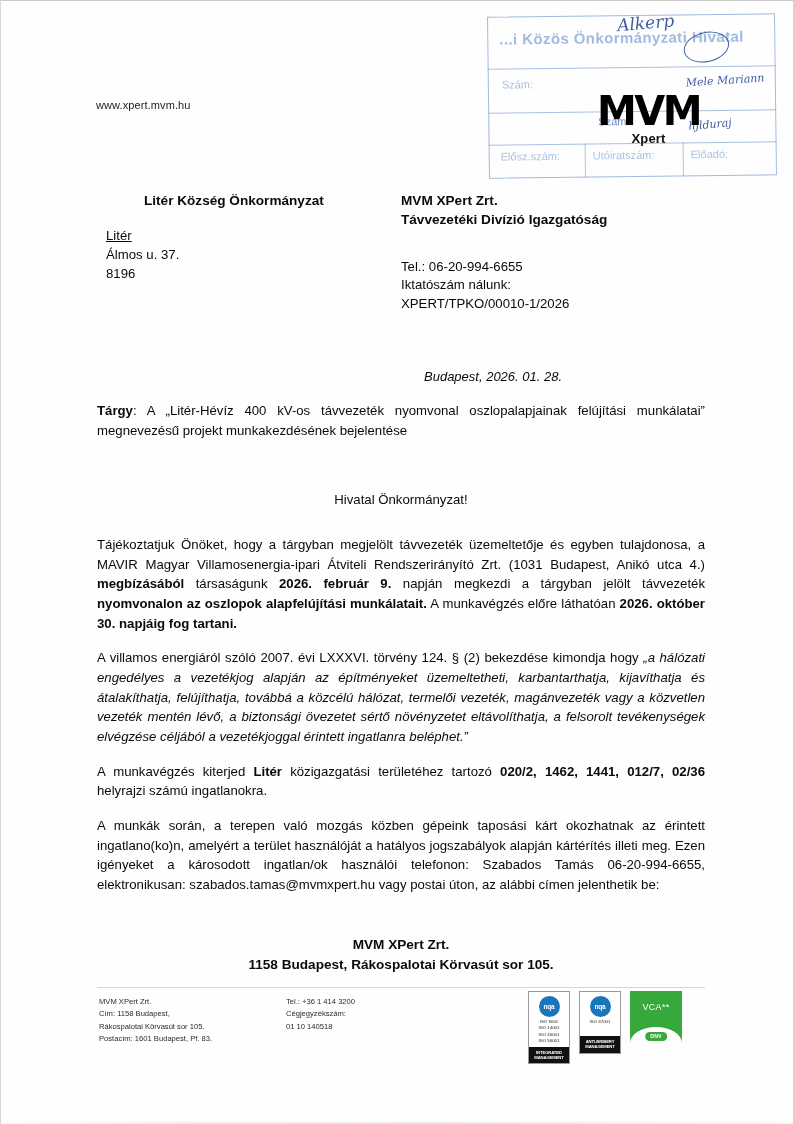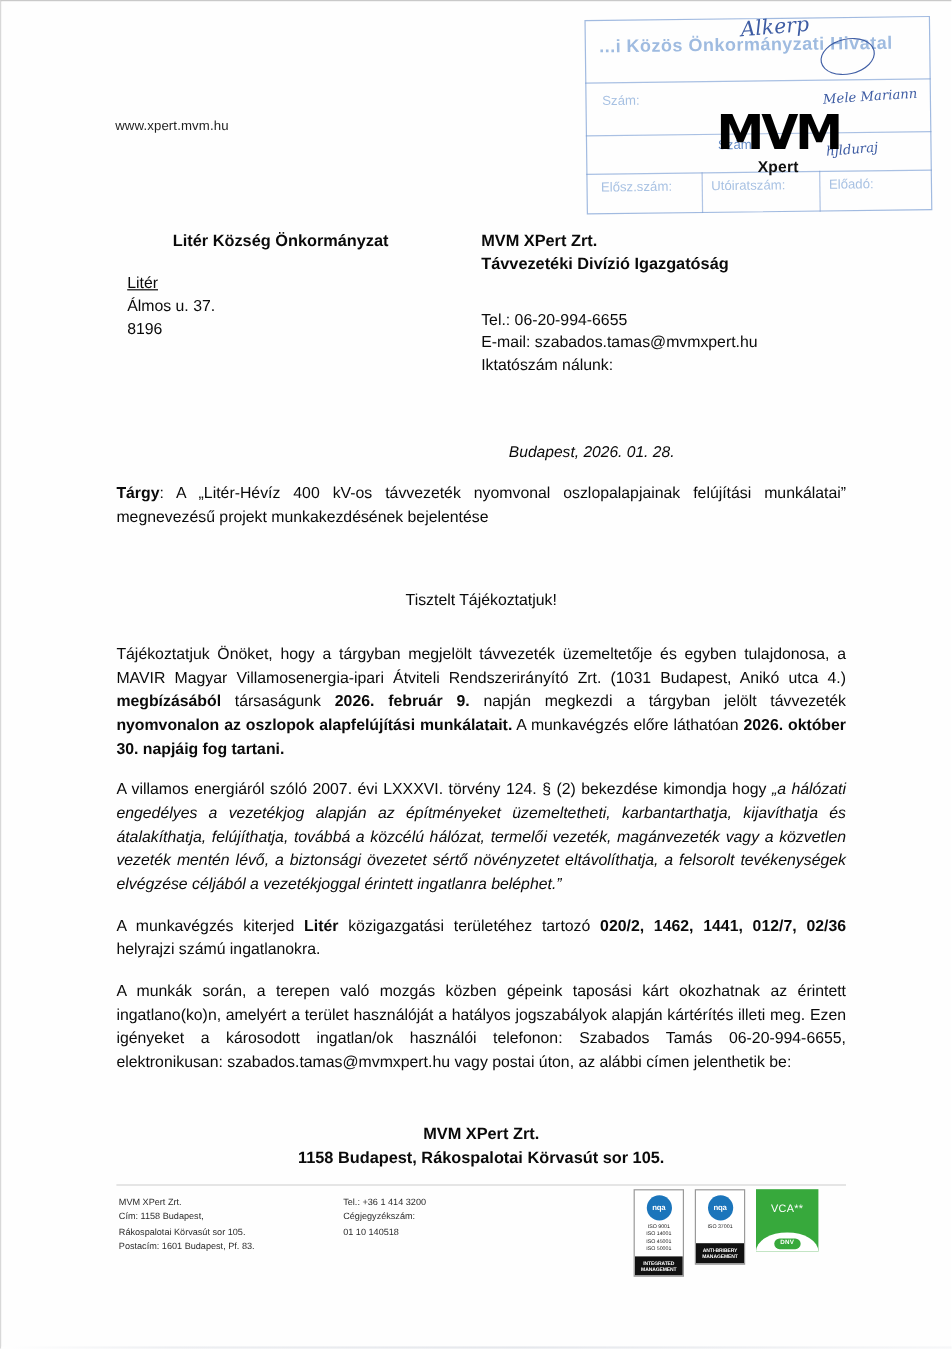--- a/index.html
+++ b/index.html
@@ -325,32 +325,32 @@
     <div><span class="town">Litér</span></div>
     <div>Álmos u. 37.</div>
     <div>8196</div>
   </div>
 
   <div class="addr-right">
     <div class="co">MVM XPert Zrt.</div>
     <div class="co">Távvezetéki Divízió Igazgatóság</div>
     <div class="contact">
       <div>Tel.: 06-20-994-6655</div>
-      <div>E-mail: szabados.tamas@mvmxpert.hu</div>
       <div>Iktatószám nálunk:</div>
+      <div>XPERT/TPKO/00010-1/2026</div>
     </div>
   </div>
 
   <div class="place-date">Budapest, 2026. 01. 28.</div>
 
   <div class="subject">
     <b>Tárgy</b><span>: A „Litér-Hévíz 400 kV-os távvezeték nyomvonal oszlopalapjainak felújítási munkálatai” megnevezésű projekt munkakezdésének bejelentése</span>
   </div>
 
-  <div class="salutation">Tisztelt Tájékoztatjuk!</div>
+  <div class="salutation">Hivatal Önkormányzat!</div>
 
   <div class="body-wrap">
 
     <p class="para"><span>Tájékoztatjuk Önöket, hogy a tárgyban megjelölt távvezeték üzemeltetője és egyben tulajdonosa, a MAVIR Magyar Villamosenergia-ipari Átviteli Rendszerirányító Zrt. (1031 Budapest, Anikó utca 4.) </span><b>megbízásából</b><span> társaságunk </span><b>2026. február 9.</b><span> napján megkezdi a tárgyban jelölt távvezeték </span><b>nyomvonalon az oszlopok alapfelújítási munkálatait.</b><span> A munkavégzés előre láthatóan </span><b>2026. október 30. napjáig fog tartani.</b></p>
 
     <p class="para"><span>A villamos energiáról szóló 2007. évi LXXXVI. törvény 124. § (2) bekezdése kimondja hogy </span><i class="quote">„a hálózati engedélyes a vezetékjog alapján az építményeket üzemeltetheti, karbantarthatja, kijavíthatja és átalakíthatja, felújíthatja, továbbá a közcélú hálózat, termelői vezeték, magánvezeték vagy a közvetlen vezeték mentén lévő, a biztonsági övezetet sértő növényzetet eltávolíthatja, a felsorolt tevékenységek elvégzése céljából a vezetékjoggal érintett ingatlanra beléphet.”</i></p>
 
     <p class="para"><span>A munkavégzés kiterjed </span><b>Litér</b><span> közigazgatási területéhez tartozó </span><b>020/2, 1462, 1441, 012/7, 02/36</b><span> helyrajzi számú ingatlanokra.</span></p>
 
     <p class="para">A munkák során, a terepen való mozgás közben gépeink taposási kárt okozhatnak az érintett ingatlano(ko)n, amelyért a terület használóját a hatályos jogszabályok alapján kártérítés illeti meg. Ezen igényeket a károsodott ingatlan/ok használói telefonon: Szabados Tamás 06-20-994-6655, elektronikusan: szabados.tamas@mvmxpert.hu vagy postai úton, az alábbi címen jelenthetik be:</p>

